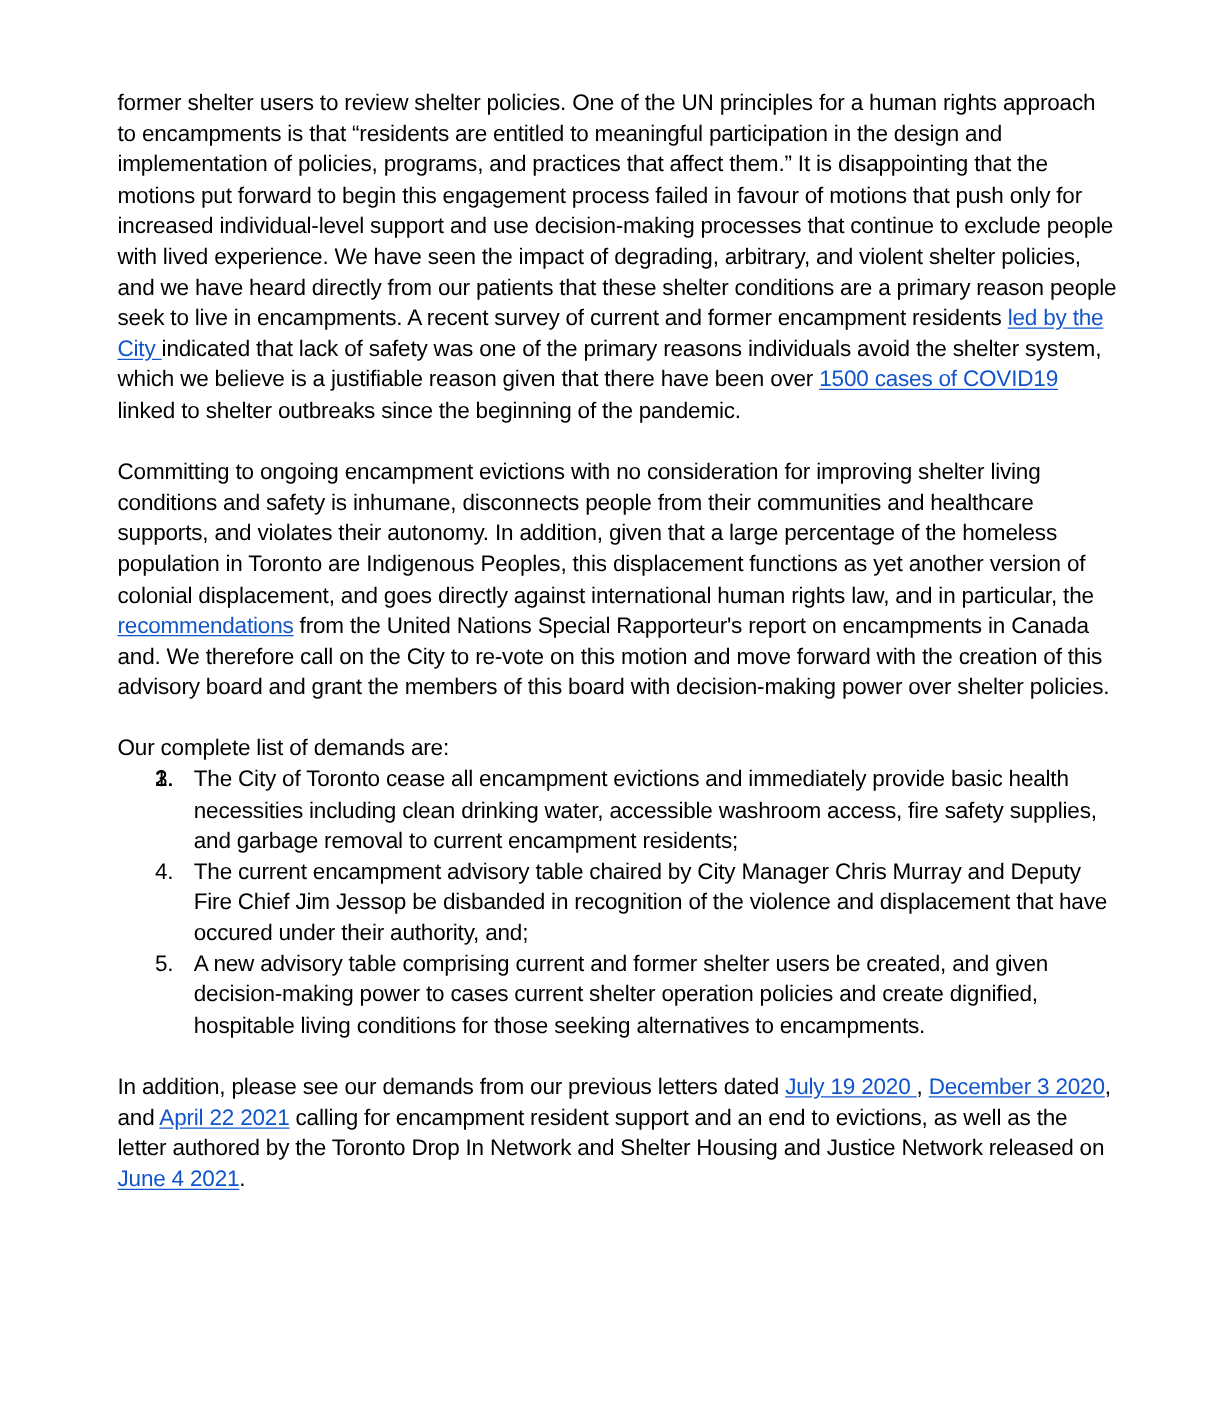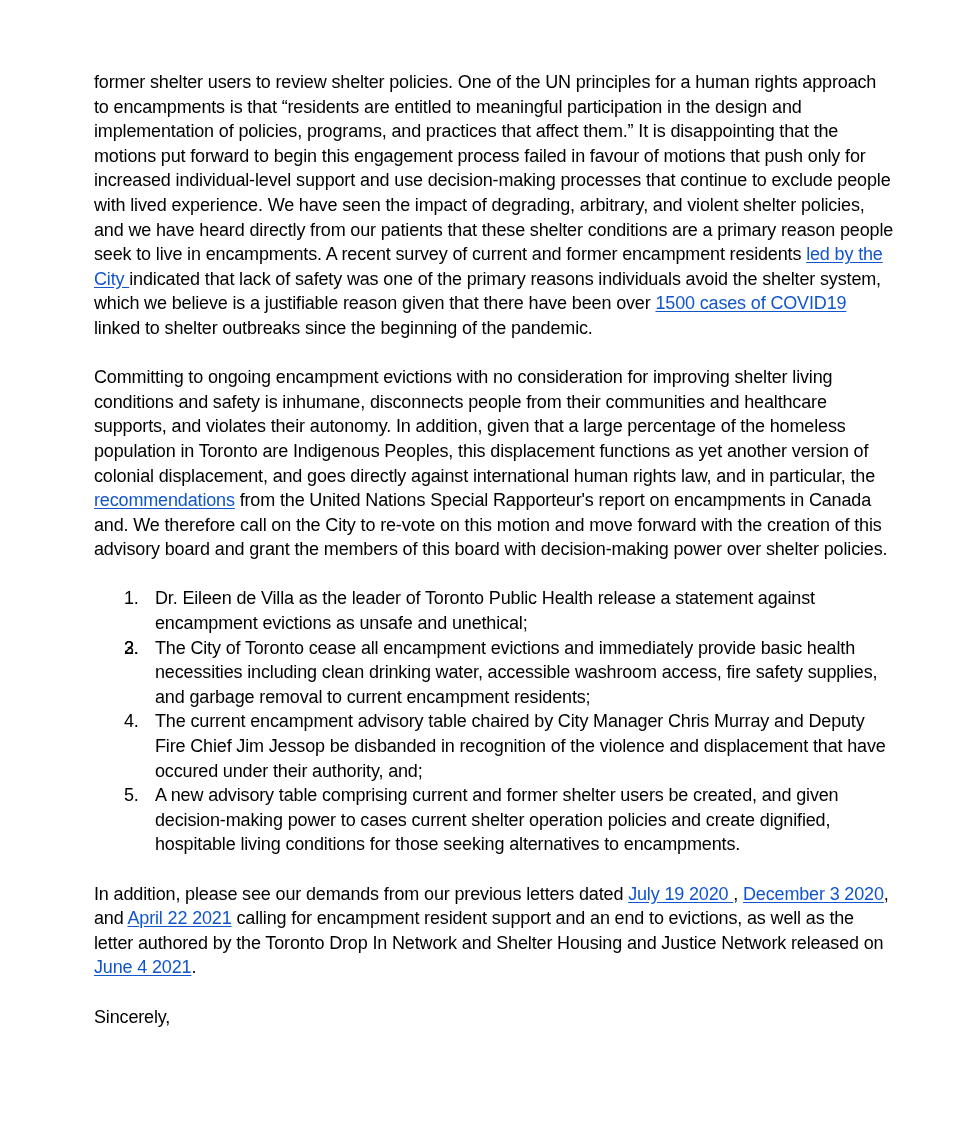--- a/index.html
+++ b/index.html
@@ -46,29 +46,29 @@
 <div class="page">
 
   <p><span>former shelter users to review shelter policies. One of the UN principles for a human rights approach to encampments is that “residents are entitled to meaningful participation in the design and implementation of policies, programs, and practices that affect them.” It is disappointing that the motions put forward to begin this engagement process failed in favour of motions that push only for increased individual-level support and use decision-making processes that continue to exclude people with lived experience. We have seen the impact of degrading, arbitrary, and violent shelter policies, and we have heard directly from our patients that these shelter conditions are a primary reason people seek to live in encampments. A recent survey of current and former encampment residents </span><a class="link">led by the City </a><span>indicated that lack of safety was one of the primary reasons individuals avoid the shelter system, which we believe is a justifiable reason given that there have been over </span><a class="link"> 1500 cases of COVID19</a><span> linked to shelter outbreaks since the beginning of the pandemic.</span></p>
 
   <div class="gap"></div>
 
   <p><span>Committing to ongoing encampment evictions with no consideration for improving shelter living conditions and safety is inhumane, disconnects people from their communities and healthcare supports, and violates their autonomy. In addition, given that a large percentage of the homeless population in Toronto are Indigenous Peoples, this displacement functions as yet another version of colonial displacement, and goes directly against international human rights law, and in particular, the </span><a class="link">recommendations</a><span> from the United Nations Special Rapporteur's report on encampments in Canada and. </span><b>We therefore call on the City to re-vote on this motion and move forward with the creation of this advisory board</b><span> and grant the members of this board with decision-making power over shelter policies.</span></p>
 
   <div class="gap"></div>
 
+  <p>Our complete list of demands are:</p>
   <ol>
-    <li><span class="num">1.</span><span>Dr. Eileen de Villa as the leader of Toronto Public Health release a statement against encampment evictions as unsafe and unethical;</span></li>
+    <li><span class="num">1.</span></li>
     <li><span class="num">2.</span></li>
     <li><span class="num">3.</span><span>The City of Toronto cease all encampment evictions and immediately provide basic health necessities including clean drinking water, accessible washroom access, fire safety supplies, and garbage removal to current encampment residents;</span></li>
     <li><span class="num">4.</span><span>The current encampment advisory table chaired by City Manager Chris Murray and Deputy Fire Chief Jim Jessop be disbanded in recognition of the violence and displacement that have occured under their authority, and;</span></li>
     <li><span class="num">5.</span><span>A new advisory table comprising current and former shelter users be created, and given decision-making power to cases current shelter operation policies and create dignified, hospitable living conditions for those seeking alternatives to encampments.</span></li>
   </ol>
 
   <div class="gap"></div>
 
   <p><span>In addition, please see our demands from our previous letters dated </span><a class="link">July 19 2020 </a><span>, </span><a class="link">December 3 2020</a><span>, and </span><a class="link">April 22 2021</a><span> calling for encampment resident support and an end to evictions, as well as the letter authored by the Toronto Drop In Network and Shelter Housing and Justice Network released on </span><a class="link">June 4 2021</a><span>.</span></p>
 
   <div class="gap"></div>
 
-  <p>Sincerely,</p>
 
 </div>
 
 </body></html>

